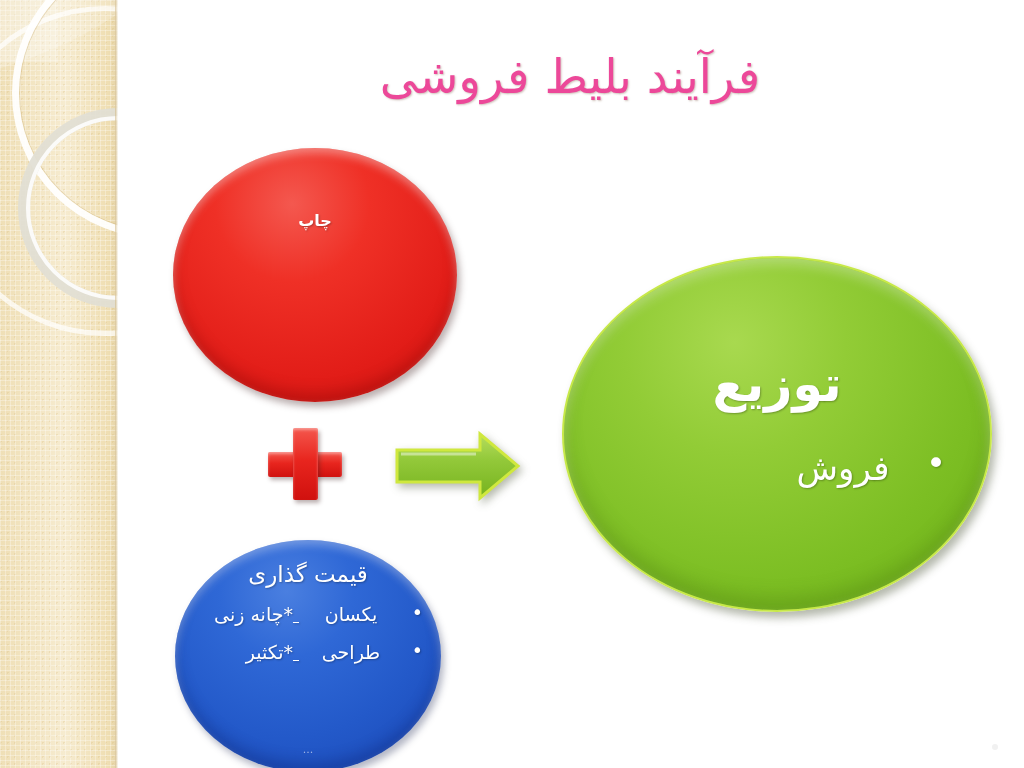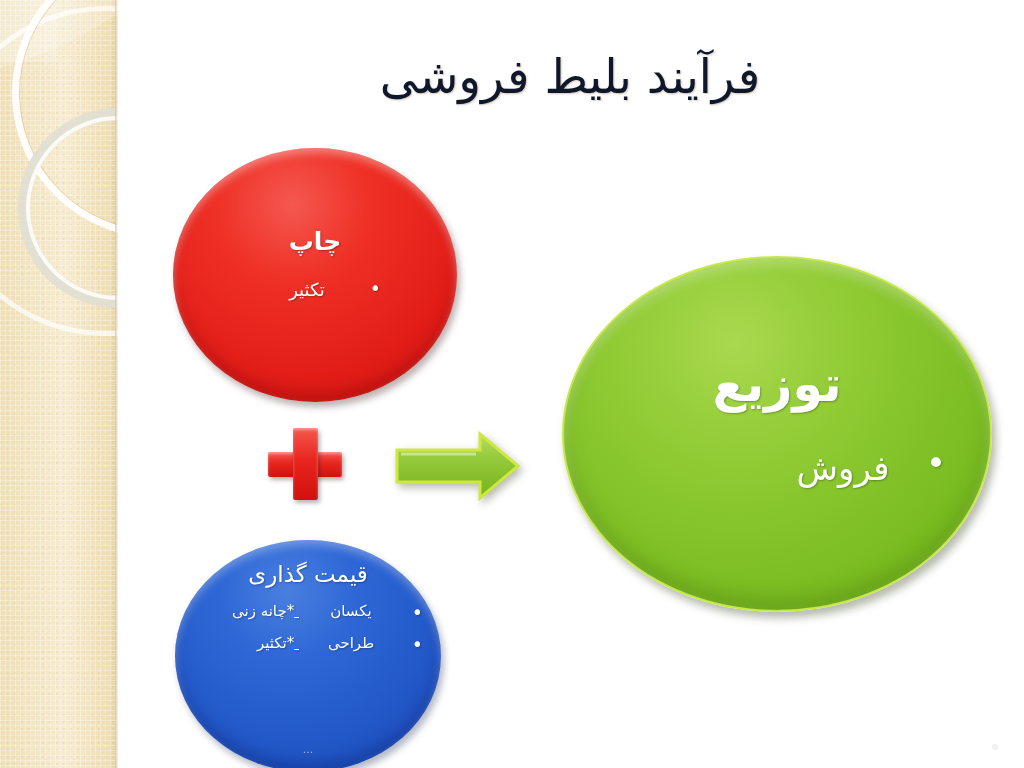--- a/index.html
+++ b/index.html
@@ -83,21 +83,21 @@
     border-width: 5px;
     border-color: rgba(255,255,255,0.70);
   }
 
   
   .title {
     position: absolute;
     left: 140px; top: 50px;
     width: 860px;
     text-align: center;
-    color: #0f172a;
+    color: #ec4899;
     font-family: "DejaVu Sans", sans-serif;
     font-size: 47px;
     line-height: 1.15;
     font-weight: 400;
     direction: rtl;
     text-shadow: 1px 1px 2px rgba(120,80,60,0.35);
     white-space: nowrap;
   }
 
   
@@ -140,21 +140,21 @@
       inset 0 6px 12px rgba(255,255,255,0.30),
       inset 0 -12px 18px rgba(60,100,10,0.26),
       4px 6px 9px rgba(60,70,40,0.38);
   }
 
   .c-head {
     font-weight: 700;
     line-height: 1.1;
     text-shadow: 1px 1px 2px rgba(0,0,0,0.28);
   }
-  .c-red-head   { font-size: 25px; margin-top: 80px; }
+  .c-red-head   { font-size: 16px; margin-top: 64px; }
   .c-blue-head  { font-size: 23px; margin-top: 22px; font-weight: 400; text-align: center; }
   .c-green-head { font-size: 49px; margin-top: 100px; }
 
   .blist {
     list-style: none;
     margin: 0;
     padding: 0;
     direction: rtl;
   }
   .blist li {
@@ -174,21 +174,21 @@
   .red-list li::before { font-size: 19px; top: 7px; right: -14px; }
 
   
   .green-list { margin: 34px 52px 0 0; width: 190px; text-align: center; }
   .green-list li { font-size: 34px; line-height: 1.3; }
   .green-list li::before { font-size: 34px; top: 0; right: -8px; }
 
   
   .blue-list { margin: 14px 16px 0 0; width: 232px; text-align: right; }
   .blue-list li {
-    font-size: 15px;
+    font-size: 19px;
     line-height: 1.45;
     padding-right: 22px;
     margin-bottom: 10px;
     text-decoration: underline;
   }
   .blue-list li::before { font-size: 19px; top: 2px; right: 2px; }
   .blue-list .b-main  { display: inline-block; min-width: 104px; text-align: center; }
   .blue-list .b-note  { display: inline-block; }
 
   .blue-faint {
@@ -247,21 +247,20 @@
     <div class="ring ring-b"></div>
     <div class="ring ring-c"></div>
     <div class="sidebar-edge"></div>
   </div>
 
   <div class="title">فرآیند بلیط فروشی</div>
 
   <div class="circle circle-red">
     <div class="c-head c-red-head">چاپ</div>
     <ul class="blist red-list">
-      <li>تکثیر</li>
     </ul>
   </div>
 
   <div class="plus">
     <div class="bar bar-h"></div>
     <div class="bar bar-v"></div>
   </div>
 
   <div class="arrow">
     <svg width="130" height="72" viewBox="0 0 130 72" xmlns="http://www.w3.org/2000/svg">

